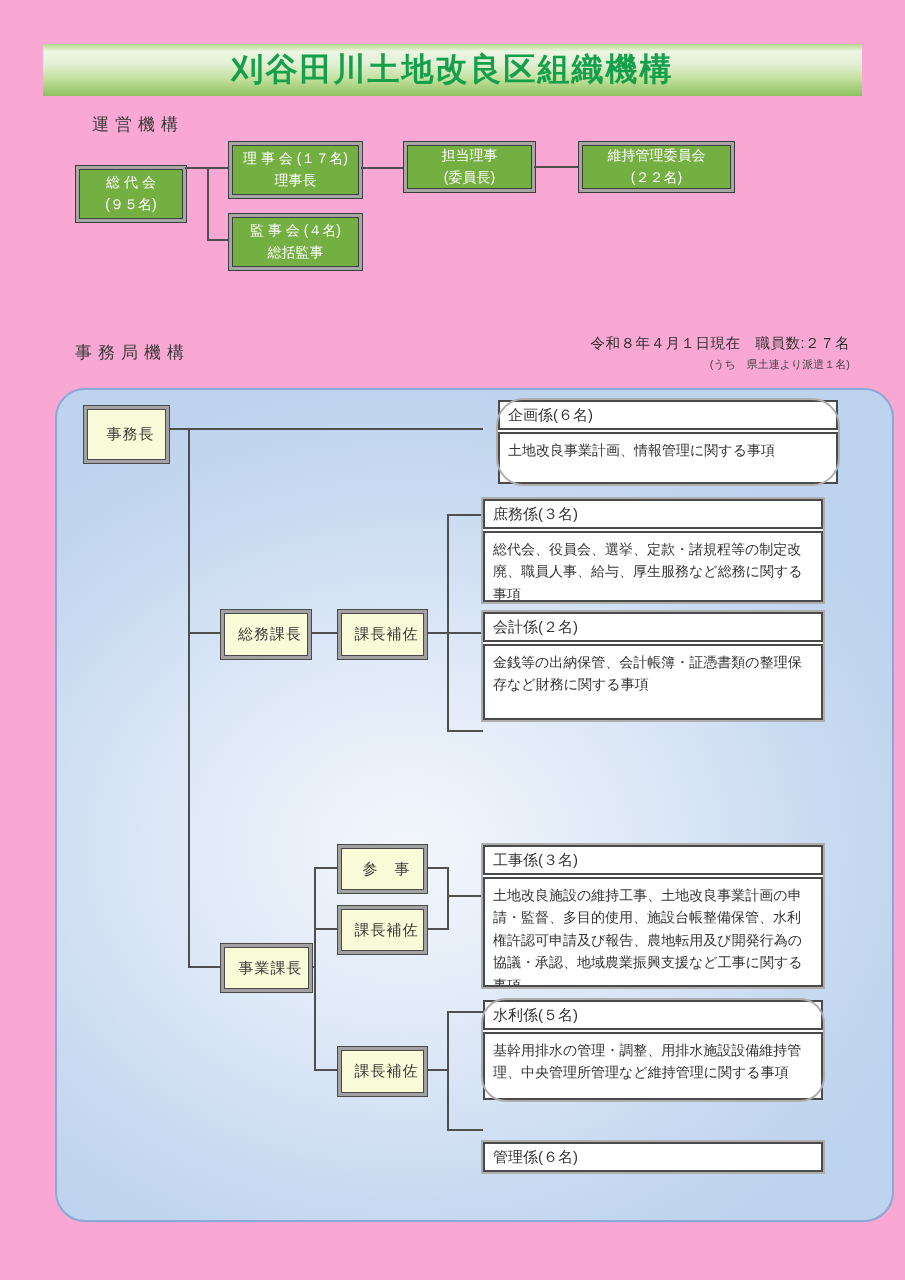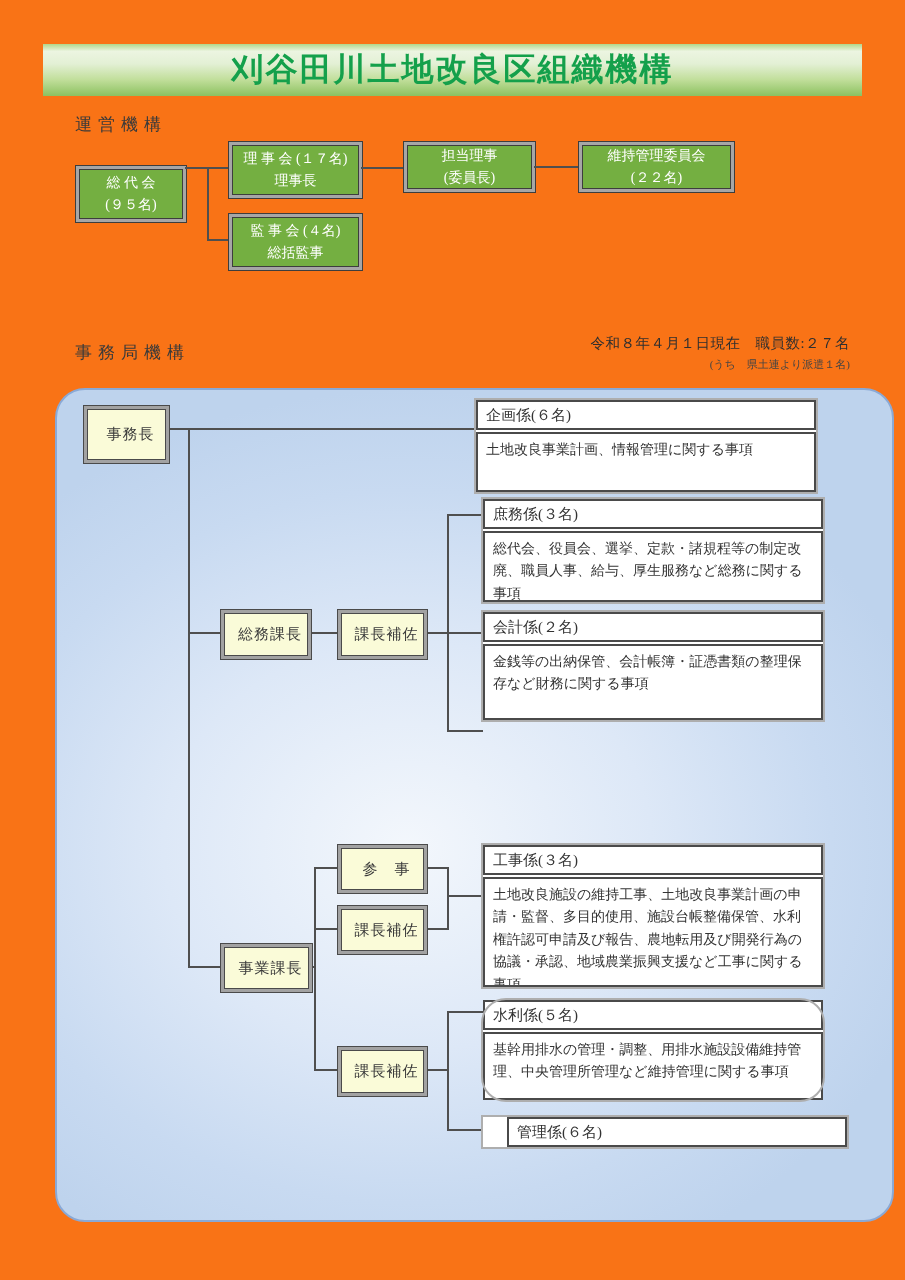--- a/index.html
+++ b/index.html
@@ -1,19 +1,19 @@
 <!DOCTYPE html>
 <html><head>
 <meta charset="utf-8">
 <style>
   html,body{margin:0;padding:0;background:#ffffff;}
   #page{
     position:relative;width:905px;height:1280px;margin:0 auto;
-    background:#f97316;overflow:hidden;
-    font-family:Liberation Serif, serif;
+    background:#f9a8d4;overflow:hidden;
+    font-family:Liberation Sans, sans-serif;
     color:#333;
   }
   
   .banner{
     position:absolute;left:43px;top:44px;width:819px;height:52px;
     background:linear-gradient(180deg,#b2d78a 0%,#ecf5e1 14%,#e3f0d5 38%,#c2df9c 68%,#8cc160 100%);
     display:flex;align-items:center;justify-content:center;
   }
   .banner-title{
     font-size:32px;font-weight:bold;letter-spacing:2px;color:#14a04b;
@@ -76,21 +76,21 @@
 </style>
 </head>
 <body>
 
 <div id="page">
 
   <div class="banner">
     <span class="banner-title">刈谷田川土地改良区組織機構</span>
   </div>
 
-  <div class="heading" style="left:75px;top:113px;">運営機構</div>
+  <div class="heading" style="left:92px;top:113px;">運営機構</div>
 
   <div class="gbox" style="left:75px;top:141px;width:110px;height:56px;margin-top:24px;">
     <span>総 代 会</span>
     <span>(９５名)</span>
   </div>
   <div class="gbox" style="left:228px;top:141px;width:133px;height:56px;">
     <span>理 事 会 (１７名)</span>
     <span>理事長</span>
   </div>
   <div class="gbox" style="left:403px;top:141px;width:131px;height:50px;">
@@ -156,25 +156,25 @@
   <div class="ybox" style="left:337px;top:905px;width:81px;height:48px;">
     <span>課長補佐</span>
   </div>
   <div class="ybox" style="left:220px;top:943px;width:83px;height:48px;">
     <span>事業課長</span>
   </div>
   <div class="ybox" style="left:337px;top:1046px;width:81px;height:49px;">
     <span>課長補佐</span>
   </div>
 
-  <div class="section" style="left:476px;top:400px;">
+  <div class="section" style="left:498px;top:400px;border-radius:26px;">
     <div class="sec-head">
         <span>企画係(６名)</span>
       </div>
-    <div class="sec-body" style="height:60px;"><span>土地改良事業計画、情報管理に関する事項</span></div>
+    <div class="sec-body" style="height:52px;"><span>土地改良事業計画、情報管理に関する事項</span></div>
   </div>
 
   <div class="section" style="left:483px;top:499px;">
     <div class="sec-head">
         <span>庶務係(３名)</span>
       </div>
     <div class="sec-body" style="height:71px;"><span>総代会、役員会、選挙、定款・諸規程等の制定改廃、職員人事、給与、厚生服務など総務に関する事項</span></div>
   </div>
 
   <div class="section" style="left:483px;top:612px;">
@@ -192,19 +192,19 @@
     <div class="sec-body" style="height:110px;"><span>土地改良施設の維持工事、土地改良事業計画の申請・監督、多目的使用、施設台帳整備保管、水利権許認可申請及び報告、農地転用及び開発行為の協議・承認、地域農業振興支援など工事に関する事項</span></div>
   </div>
 
   <div class="section" style="left:483px;top:1000px;border-radius:23px;">
     <div class="sec-head">
         <span>水利係(５名)</span>
       </div>
     <div class="sec-body" style="height:68px;"><span>基幹用排水の管理・調整、用排水施設設備維持管理、中央管理所管理など維持管理に関する事項</span></div>
   </div>
 
-  <div class="section" style="left:483px;top:1117px;padding-left:24px;">
+  <div class="section" style="left:483px;top:1142px;">
     <div class="sec-head">
         <span>管理係(６名)</span>
       </div>
   </div>
 
 </div>
 
 </body></html>

